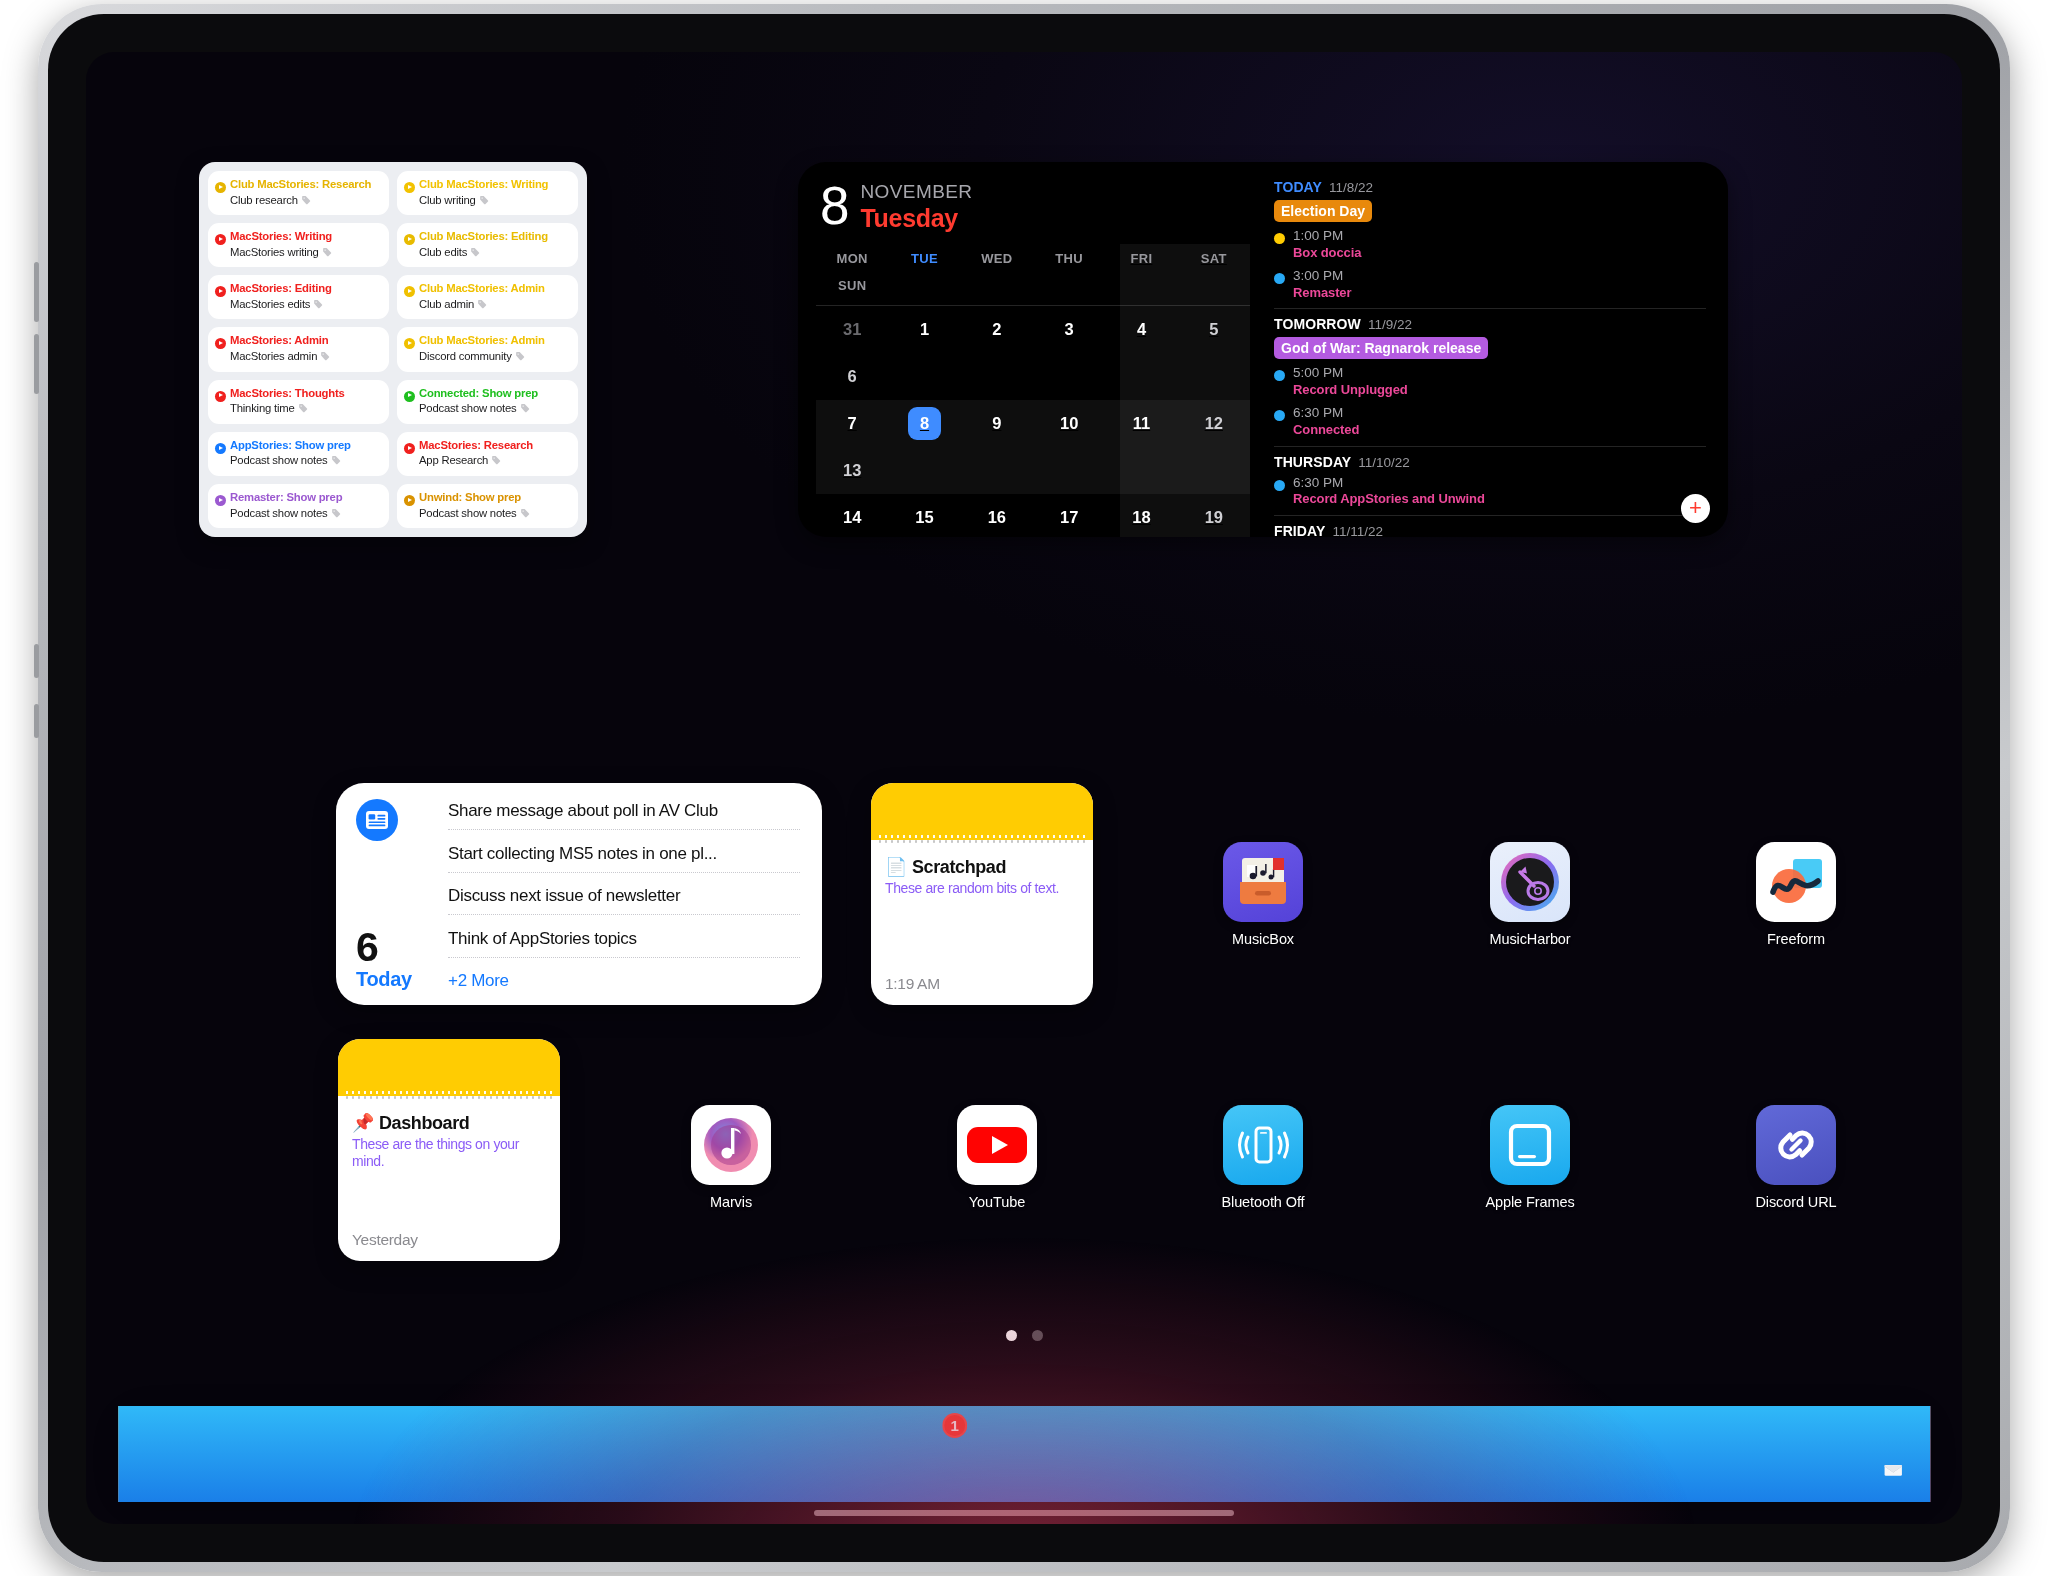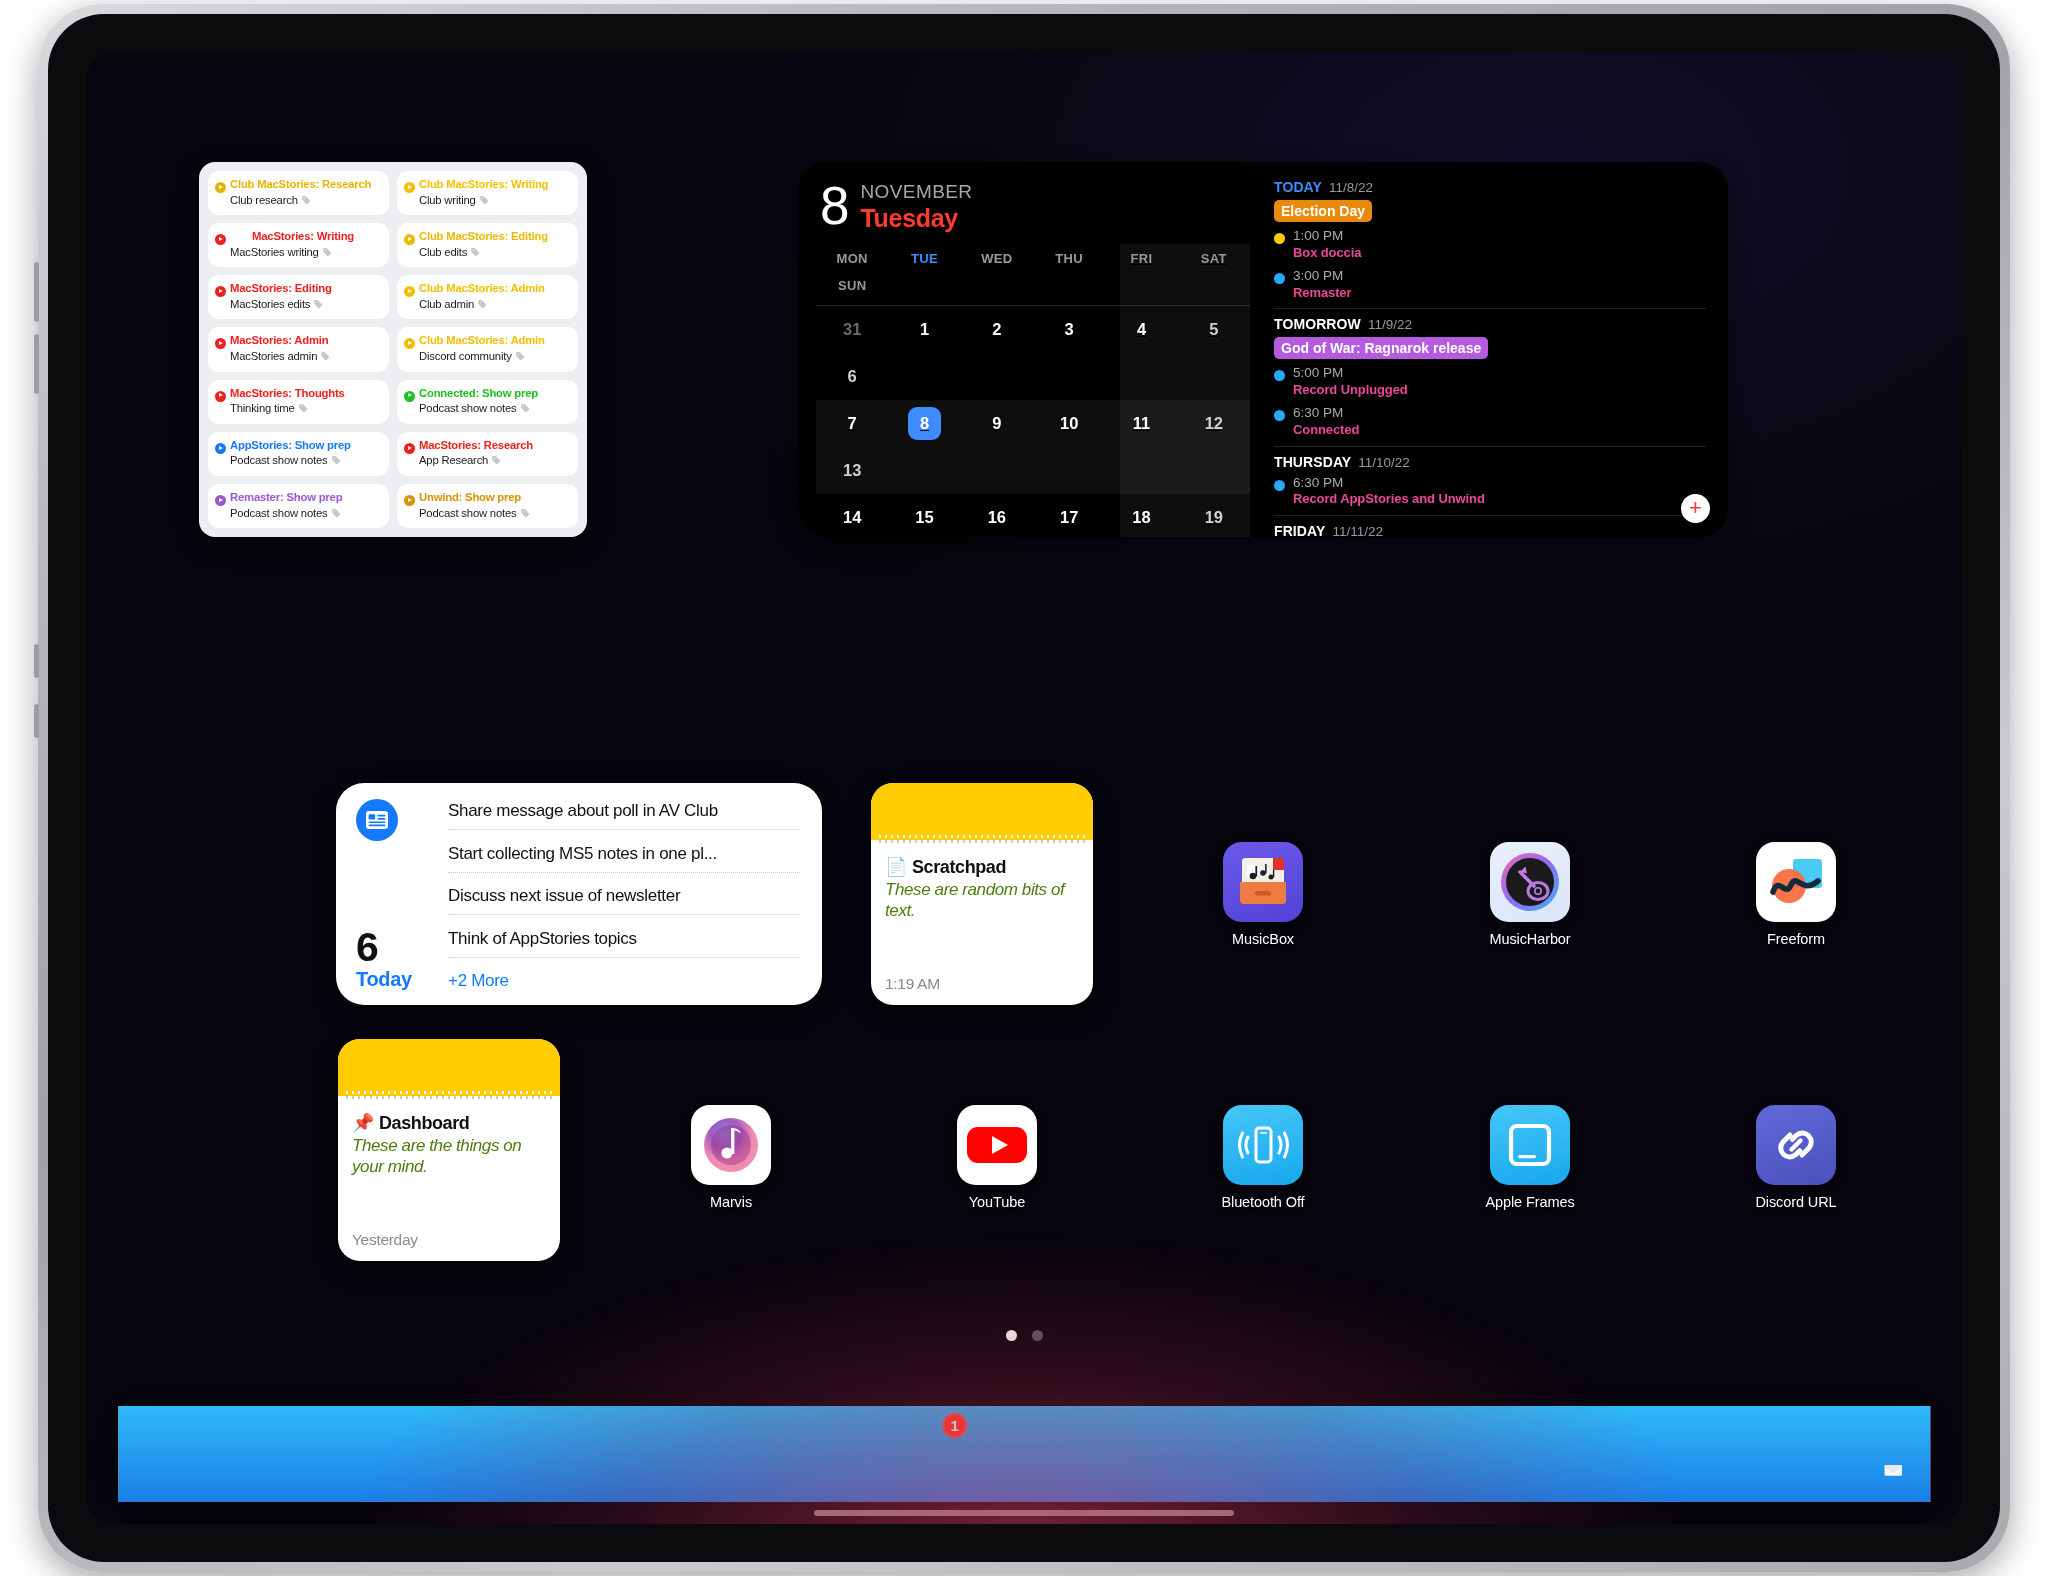--- a/index.html
+++ b/index.html
@@ -225,21 +225,21 @@
   .note-perf {
     height: 5px; position: relative; background:#fff;
   }
   .note-perf::after{
     content:""; position:absolute; left:6px; right:6px; top:0; height:3px;
     background-image: radial-gradient(circle, rgba(0,0,0,.22) 1.1px, transparent 1.2px);
     background-size: 6px 3px;
   }
   .note-body { flex: 1; padding: 11px 14px 12px; display:flex; flex-direction: column; }
   .note-title { font-size: 18px; font-weight: 600; color: #111; letter-spacing: -.4px; display:flex; align-items:center; gap:5px; }
-  .note-text { font-size: 17px; color: #4d7c0f; letter-spacing: -.4px; line-height: 1.22; margin-top: 2px; font-style: italic; }
+  .note-text { font-size: 14px; color: #8b5cf6; letter-spacing: -.4px; line-height: 1.22; margin-top: 2px; }
   .note-date { font-size: 15.5px; color: #8a8a8f; letter-spacing: -.3px; margin-top: auto; }
   #scratchpad-widget { left: 785px; top: 731px; }
   #dashboard-widget { left: 252px; top: 987px; }
 
   
   .app-icon-wrap {
     position: absolute; width: 140px;
     display: flex; flex-direction: column; align-items: center;
   }
   .app-icon {
@@ -339,21 +339,21 @@
             <div class="timer-title" style="color: rgb(242, 194, 0);">Club MacStories: Writing</div>
             <div class="timer-sub">Club writing<svg class="tag-ico" width="10" height="10" viewBox="0 0 14 14">
                 <path d="M1.6 6.4V2.4c0-.5.4-.9.9-.9h4l6.1 6.1c.4.4.4 1 0 1.4l-3.8 3.8c-.4.4-1 .4-1.4 0L1.6 6.4z" fill="#9a9aa0"></path>
                 <circle cx="4.4" cy="4.3" r=".95" fill="#fff"></circle>
               </svg></div>
           </div>
         </div>
         <div class="timer-cell">
           <div class="timer-play" style="background: rgb(240, 32, 30);"></div>
           <div class="timer-txt">
-            <div class="timer-title" style="color: rgb(240, 32, 30); margin-left: 22px;">MacStories: Writing</div>
+            <div class="timer-title" style="color: rgb(240, 32, 30);">MacStories: Writing</div>
             <div class="timer-sub">MacStories writing<svg class="tag-ico" width="10" height="10" viewBox="0 0 14 14">
                 <path d="M1.6 6.4V2.4c0-.5.4-.9.9-.9h4l6.1 6.1c.4.4.4 1 0 1.4l-3.8 3.8c-.4.4-1 .4-1.4 0L1.6 6.4z" fill="#9a9aa0"></path>
                 <circle cx="4.4" cy="4.3" r=".95" fill="#fff"></circle>
               </svg></div>
           </div>
         </div>
         <div class="timer-cell">
           <div class="timer-play" style="background: rgb(232, 187, 0);"></div>
           <div class="timer-txt">
             <div class="timer-title" style="color: rgb(232, 187, 0);">Club MacStories: Editing</div>

